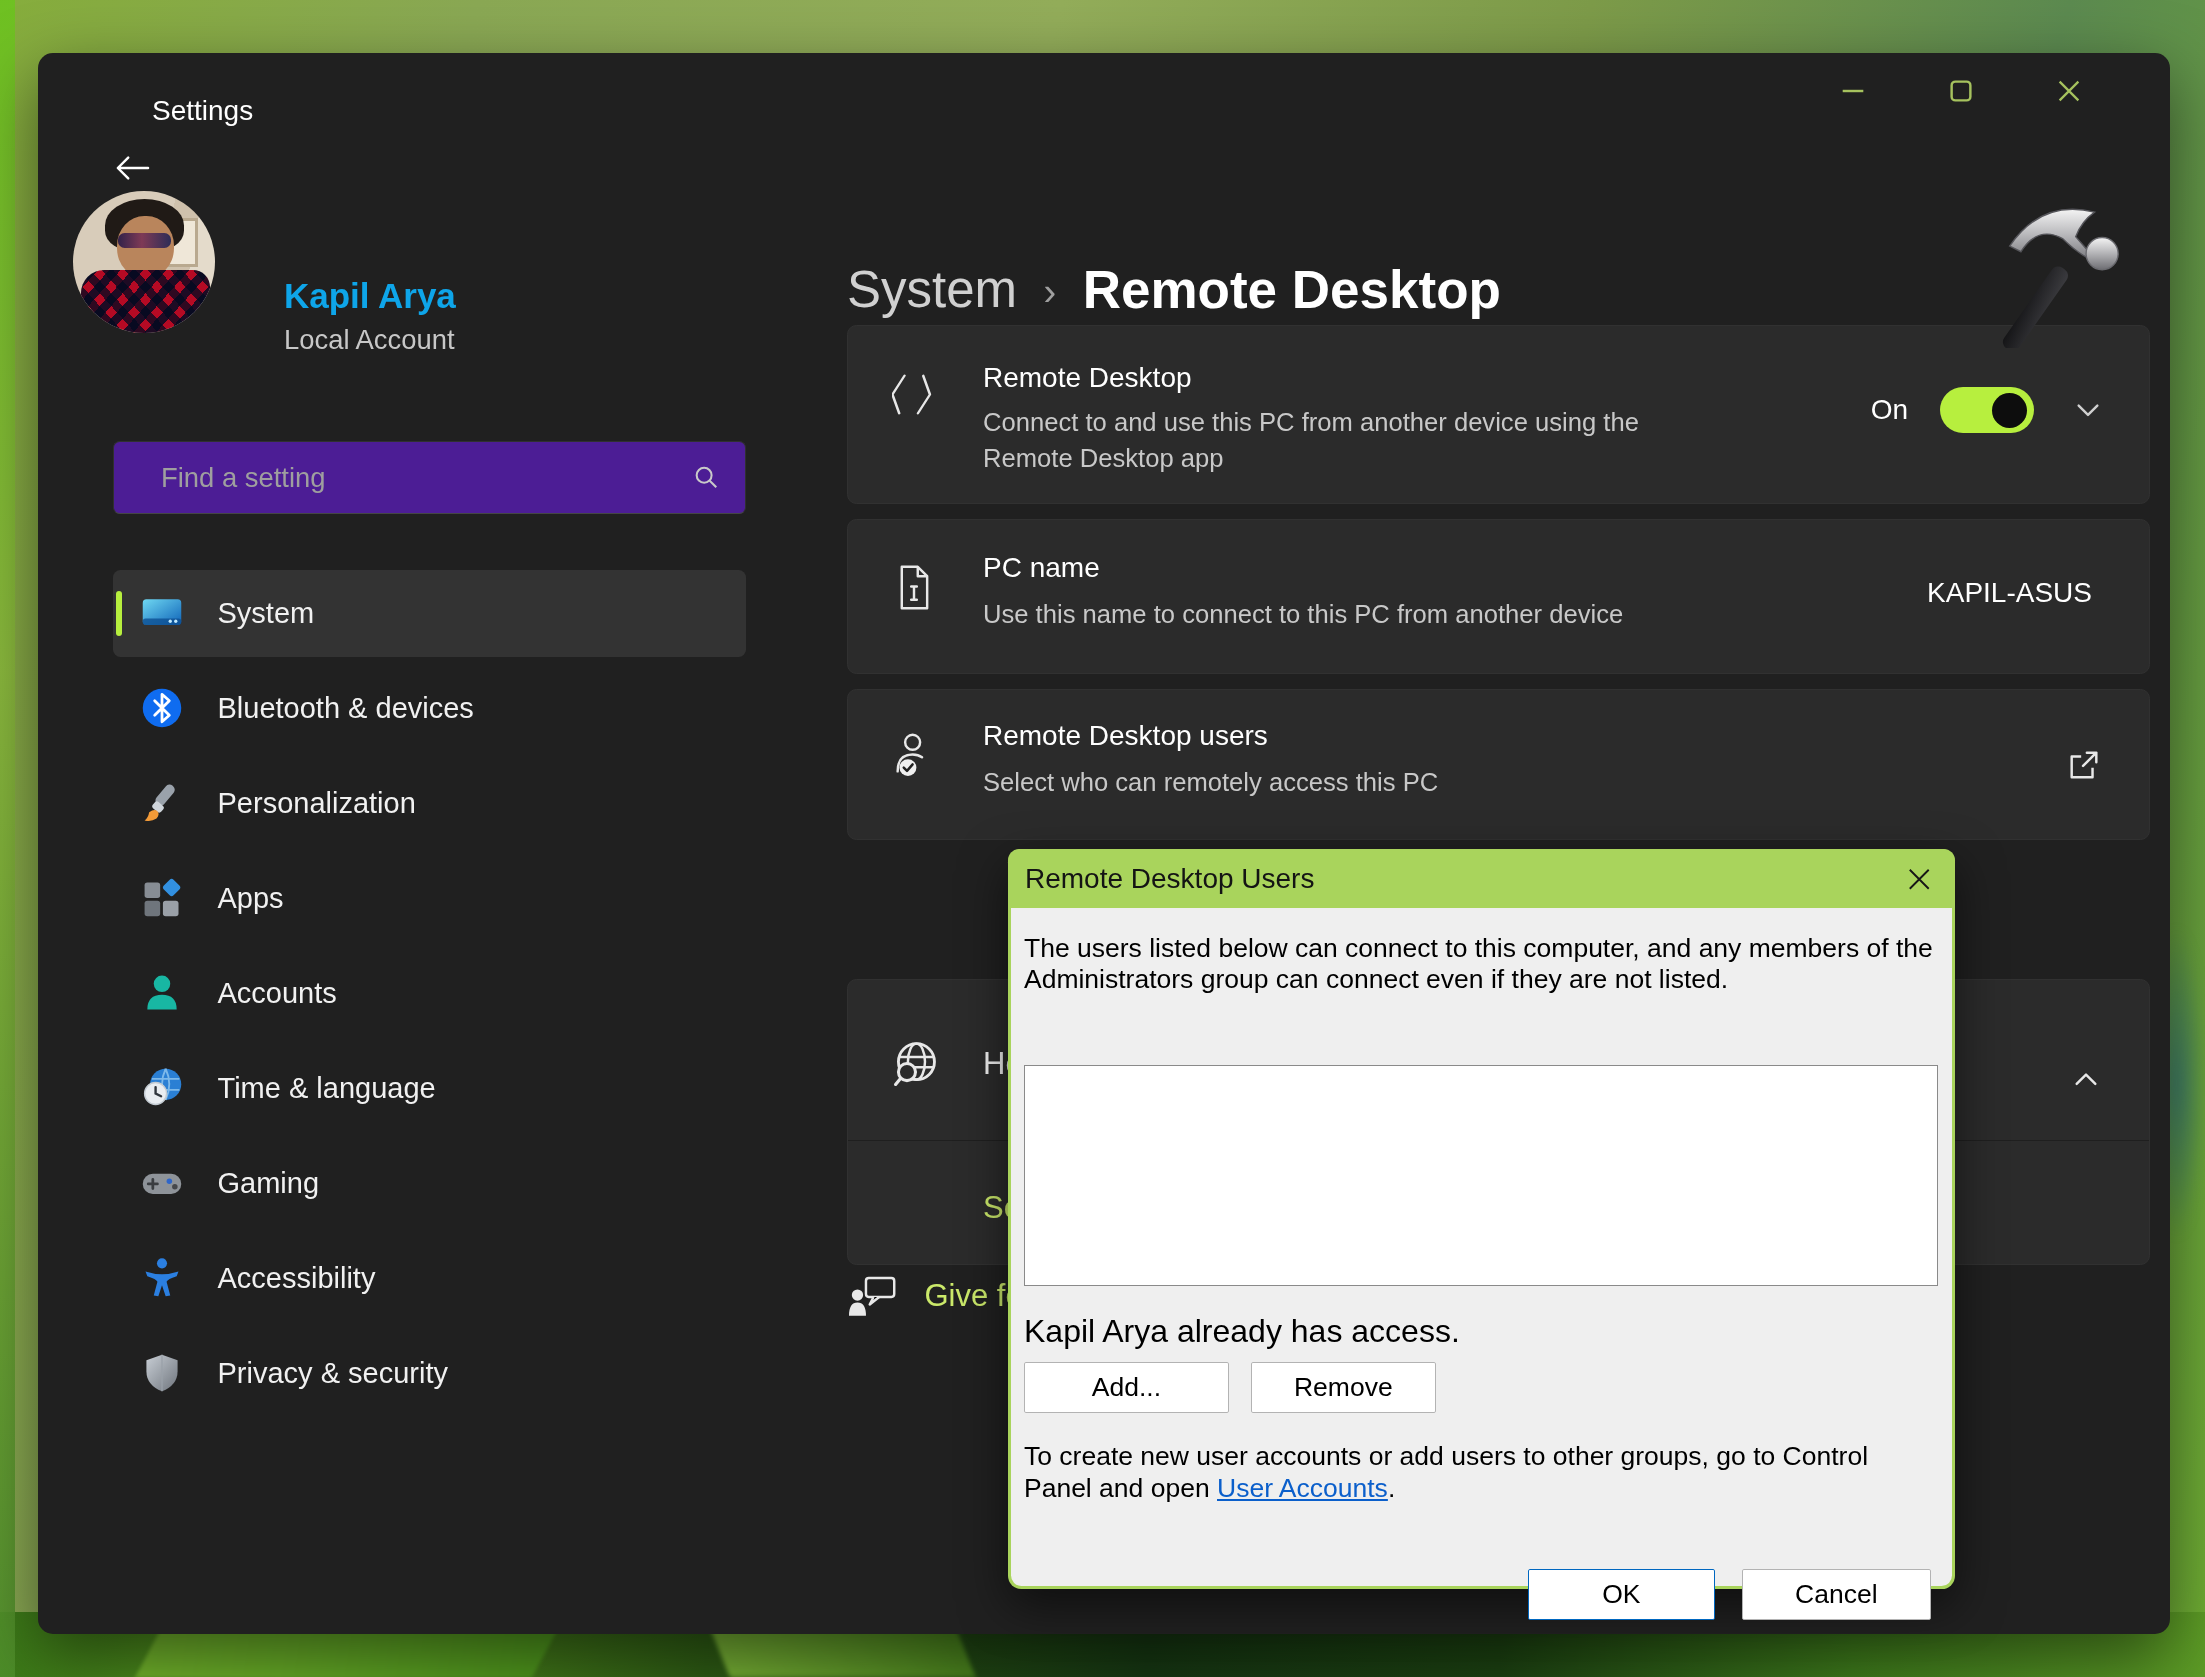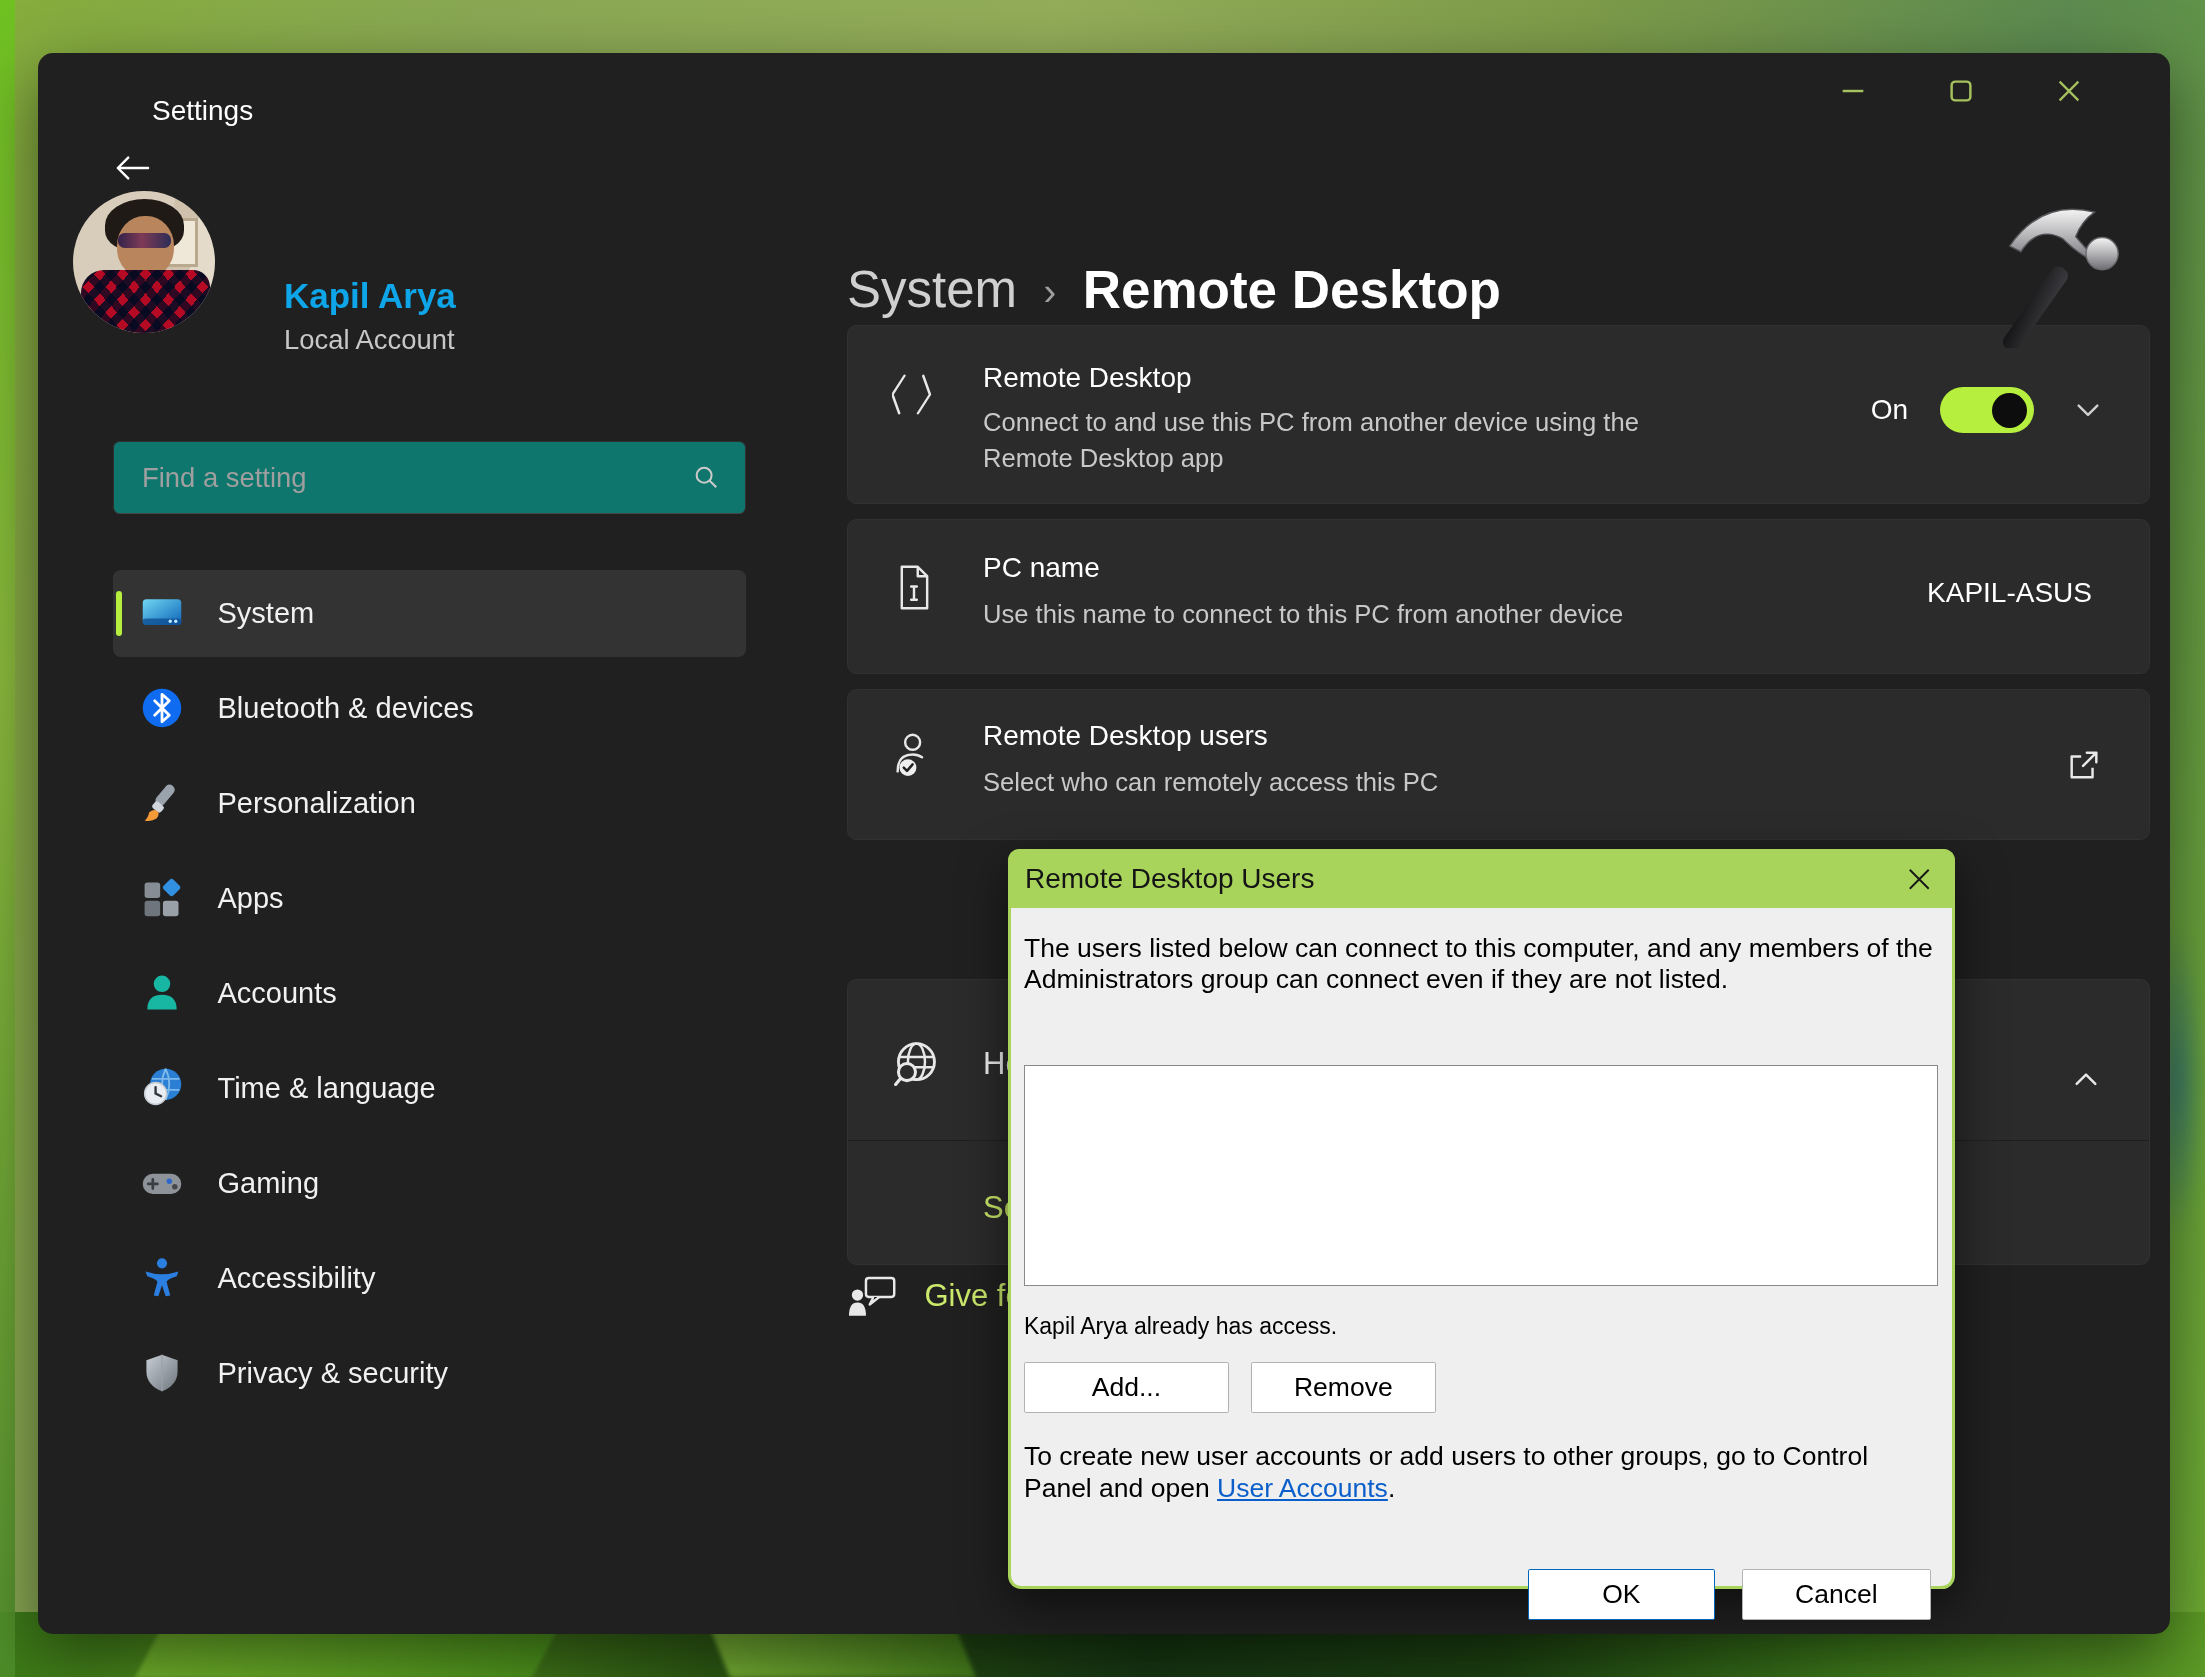--- a/index.html
+++ b/index.html
@@ -44,22 +44,22 @@
   .avatar .glasses { position:absolute; left:45px; top:42px; width:53px; height:15px; border-radius:6.6px;
     background:linear-gradient(90deg,#32224a,#7e3a56 45%,#2d2d57); }
   .avatar .shirt { position:absolute; left:7.6px; top:79px; width:129px; height:66px; border-radius:23px 17px 0 0;
     background:
       repeating-linear-gradient(48deg, rgba(213,36,84,.85) 0 8.5px, rgba(34,42,84,.9) 8.5px 17px),
       repeating-linear-gradient(-48deg, #d32654 0 8.5px, #232a54 8.5px 17px); background-blend-mode:multiply; }
   .acct-name { position:absolute; left:246px; top:223px; font-size:35px; font-weight:700; color:#0ea5e9; }
   .acct-type { position:absolute; left:246px; top:271px; font-size:27.4px; color:#c7c7c7; }
 
   
-  .search-box { position:absolute; left:75px; top:388px; width:633px; height:73px; background:#0f766e;
-    border:0.9px solid #303030; border-bottom:1.9px solid #454545; border-radius:6.6px; display:flex; align-items:center; }
+  .search-box { position:absolute; left:75px; top:388px; width:633px; height:73px; background:#4c1d95;
+    border:0.9px solid #303030; border-bottom:1.9px solid #454545; border-radius:6.6px; display:flex; align-items:center;padding-left:19px; }
   .search-box input { flex:1; background:transparent; border:none; outline:none; color:#e6e6e6;
     font-size:27.4px; padding-left:28px; font-family:inherit; }
   .search-box input::placeholder { color:#9f9f9f; }
   .search-glyph { margin-right:24.6px; }
 
   
   .nav { position:absolute; left:75px; top:513px; width:633px; }
   .nav-item { position:relative; height:95px; display:flex; align-items:center; border-radius:7.6px; }
   .nav-item.selected { background:#333333; height:87px; margin:3.8px 0; }
   .nav-item .pill { display:none; }
@@ -103,21 +103,21 @@
   .dialog-titlebar { position:absolute; left:0; top:0; right:0; height:59px; display:flex; align-items:center;
     border-radius:11.4px 11.4px 0 0; background:#a9d45c; }
   .dialog-title { font-size:28px; color:#141414; margin-left:17px; }
   .dialog-close { position:absolute; right:15px; top:9.5px; width:42px; height:42px; display:flex;
     align-items:center; justify-content:center; }
   .dialog-body { position:absolute; left:2.8px; right:2.8px; top:59px; bottom:2.8px; background:#efefef;
     border-radius:0 0 10.4px 10.4px; color:#000; }
   .dlg-instruction { position:absolute; left:13.2px; top:24.6px; width:913px; font-size:26.5px; line-height:31px; color:#000; }
   .dlg-listbox { position:absolute; left:13.2px; top:157px; width:914px; height:221px; background:#ffffff;
     border:0.9px solid #8a8a8a; }
-  .dlg-note { position:absolute; left:13.2px; top:405px; font-size:23px; color:#000; }
+  .dlg-note { position:absolute; left:13.2px; top:405px; font-size:32px; color:#000; }
   .dlg-btn { position:absolute; height:51px; background:#ffffff; border:0.9px solid #b3b3b3; border-radius:1.9px;
     font-size:26.5px; color:#000; font-family:inherit; display:flex; align-items:center; justify-content:center; }
   .btn-add { left:13.2px; top:454px; width:205px; }
   .btn-remove { left:240px; top:454px; width:185px; }
   .dlg-footer { position:absolute; left:13.2px; top:532px; width:913px; font-size:26.5px; line-height:32px; color:#000; }
   .dlg-footer a { color:#0b5fcb; text-decoration:underline; }
   .btn-ok { left:517px; top:661px; width:187px; border:1.9px solid #0067c0; }
   .btn-cancel { left:731px; top:661px; width:189px; }
 
   .hammer { position:absolute; left:1983px; top:197px; width:175px; height:151px; pointer-events:none; }

